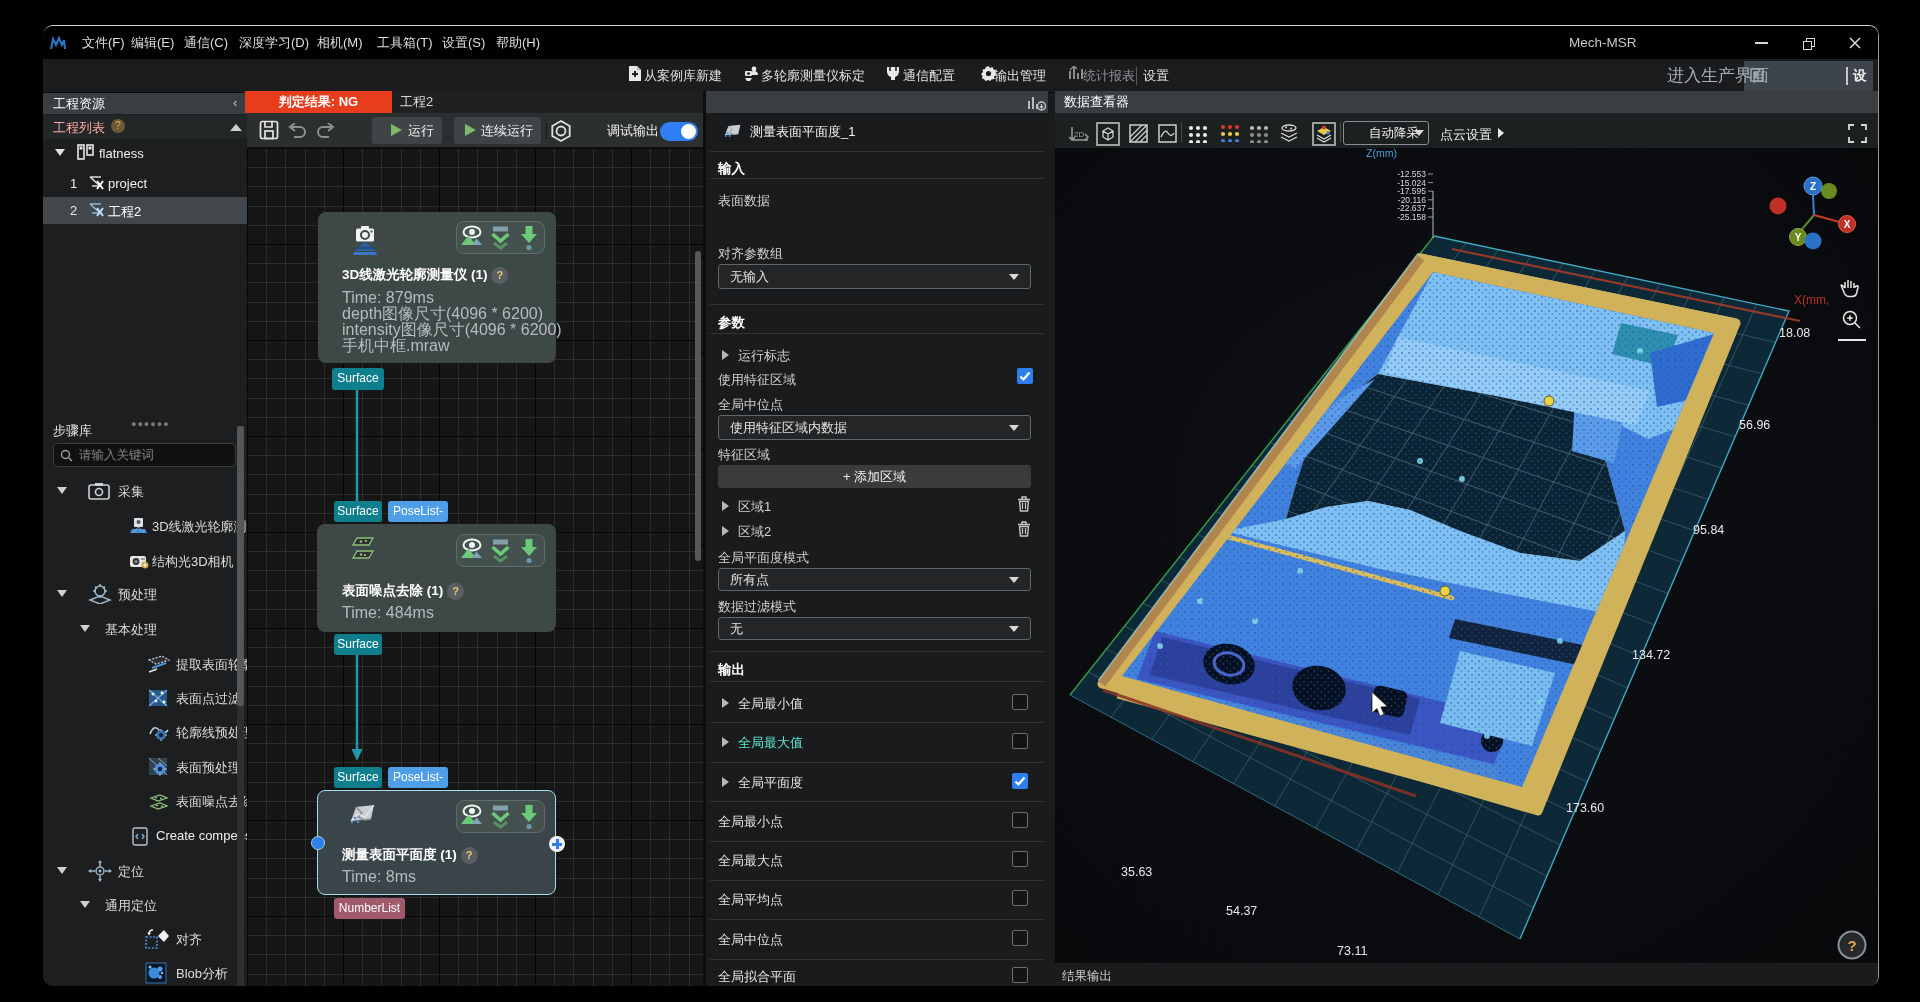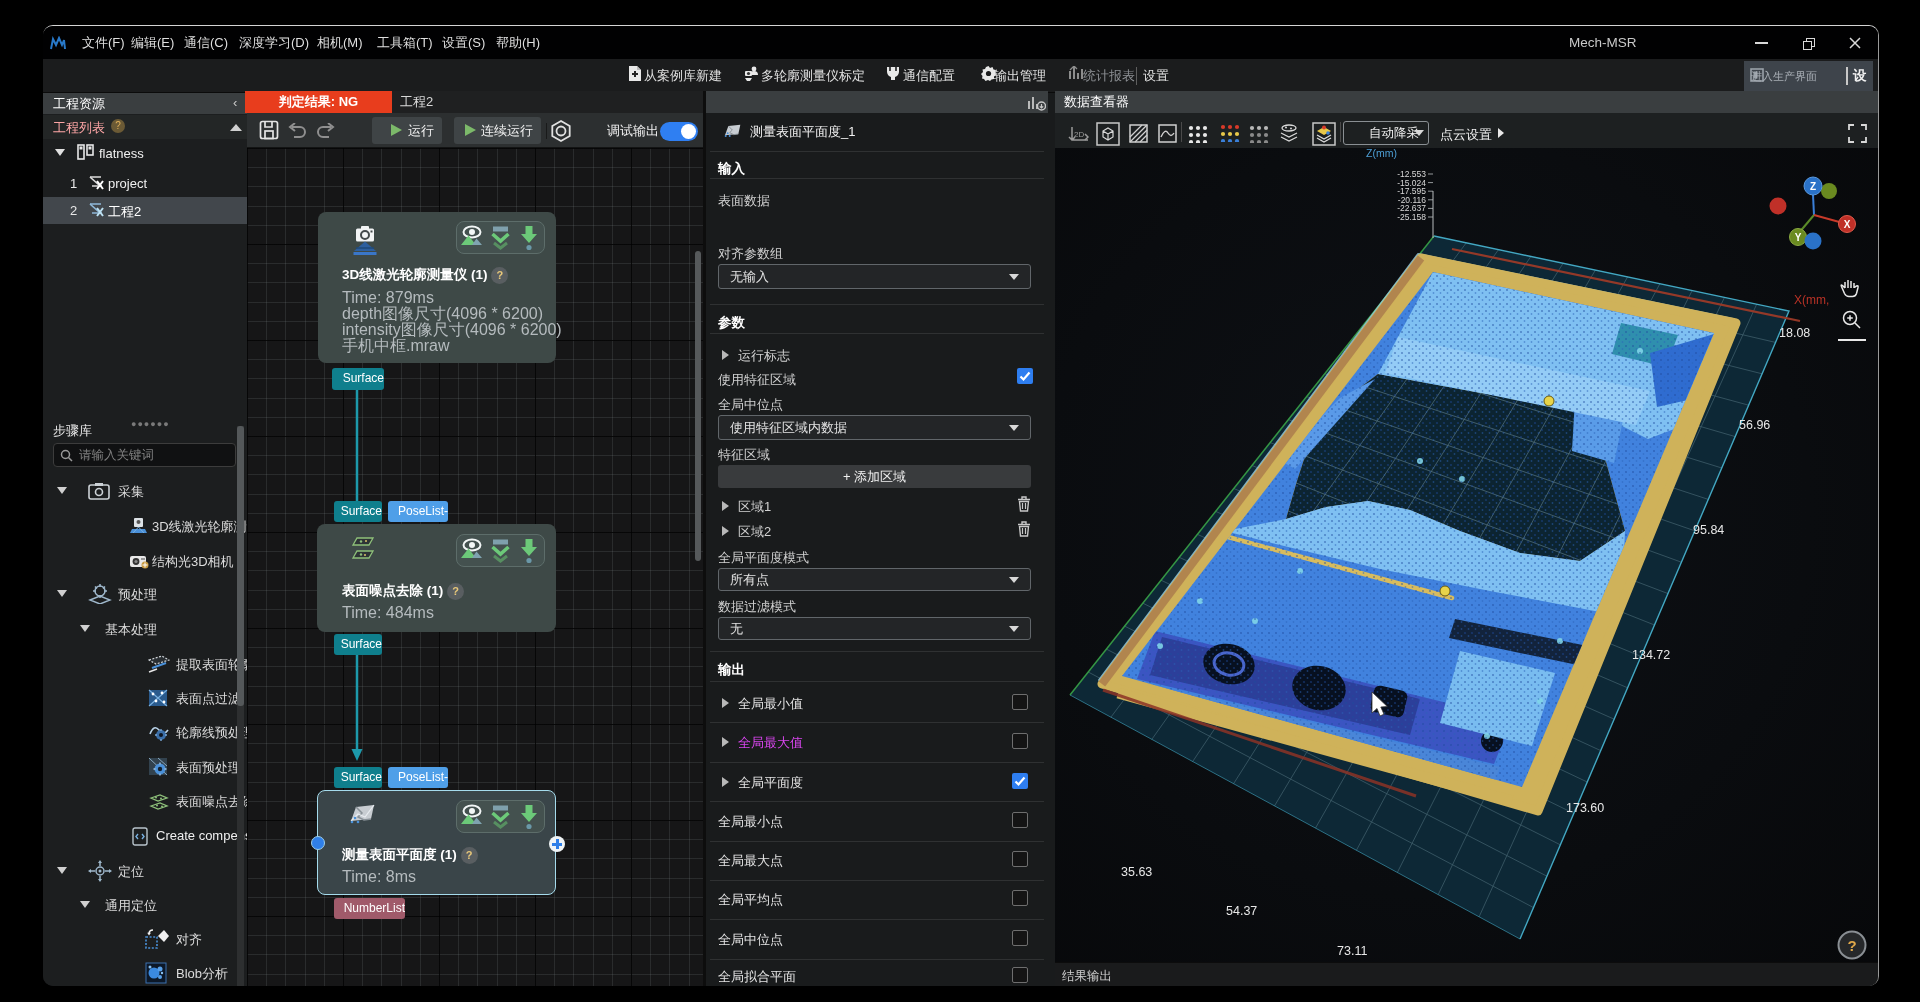--- a/index.html
+++ b/index.html
@@ -10,21 +10,21 @@
 .menu{color:#dfdfdf;font-size:13px;line-height:32px;white-space:nowrap}
 .t2txt{color:#e2e2e2;font-size:13px;line-height:34px;white-space:nowrap}
 .hdr{background:#3a3e40;color:#fcfcfc;font-size:13px;line-height:22px}
 .lbl{color:#d2d2d2;font-size:13px;white-space:nowrap}
 .sel{background:#232527;border:1px solid #61666a;border-radius:3px;color:#e4e4e4;font-size:13px;line-height:21px;padding-left:11px;white-space:nowrap}
 .car{position:absolute;right:11px;top:9px;width:0;height:0;border-left:5px solid transparent;border-right:5px solid transparent;border-top:6px solid #d8d8d8}
 .sect{color:#fff;font-size:13.5px;font-weight:bold;white-space:nowrap}
 .arr{display:inline-block;width:0;height:0;border-top:5px solid transparent;border-bottom:5px solid transparent;border-left:7px solid #b8b8b8;margin-right:9px}
 .cb{width:16px;height:16px;border:1px solid #6e6e6e;border-radius:2px;background:#141414}
 .cbc{width:16px;height:16px;border-radius:2px;background:#2e7ef0;color:#fff;font-size:13px;font-weight:bold;text-align:center;line-height:16px}
-.tag{color:#fff;font-size:12px;text-align:right;line-height:21px;border-radius:3px;white-space:nowrap}
+.tag{color:#fff;font-size:12px;text-align:center;line-height:21px;border-radius:3px;white-space:nowrap}
 .node{background:#3e4947;border-radius:8px}
 .ntit{color:#fff;font-size:13.5px;font-weight:bold;white-space:nowrap}
 .nbody{color:#b5bbbe;font-size:16px;line-height:16px;white-space:nowrap}
 .qm{width:17px;height:17px;border-radius:50%;background:#595e61;color:#e8c87a;font-size:11px;font-weight:bold;text-align:center;line-height:17px;display:inline-block}
 .tree{color:#dcdcdc;font-size:13px;white-space:nowrap}
 svg{display:block}
 </style></head><body>
 <div class="ab" id="win">
 <div class="ab" style="left:0;top:0;width:1836px;height:33px;background:#010102"></div>
 <svg class="ab" style="left:7px;top:10px" width="16" height="15" viewBox="0 0 16 15">
@@ -75,21 +75,21 @@
       <path d="M1 4 L5 0 L8 3" stroke="#8d8d8d" stroke-width="1.3" fill="none"></path>
     </svg>
 <div class="ab t2txt" style="left:1040px;top:33px;color:#8d9094">统计报表</div>
 <div class="ab" style="left:1093px;top:41px;width:1px;height:18px;background:#5e5e5e"></div>
 <div class="ab t2txt" style="left:1100px;top:33px">设置</div>
 <div class="ab" style="left:1701px;top:35px;width:129px;height:30px;background:#3e444b"></div>
 <svg class="ab" style="left:1707px;top:42px" width="14" height="14" viewBox="0 0 14 14">
       <rect x="1" y="1" width="12" height="12" fill="none" stroke="#9aa2a9" stroke-width="1.6"></rect>
       <rect x="3.5" y="3.5" width="4" height="7" fill="#9aa2a9"></rect>
     </svg>
-<div class="ab" style="left:1708px;top:37px;color:#a8aeb5;font-size:11px;line-height:26px">进入生产界面</div>
+<div class="ab" style="left:1624px;top:37px;color:#a8aeb5;font-size:17px;line-height:26px">进入生产界面</div>
 <div class="ab" style="left:1803px;top:41px;width:1.5px;height:18px;background:#c8c8c8"></div>
 <div class="ab" style="left:1810px;top:37px;color:#f2f2f2;font-size:13.5px;font-weight:bold;line-height:26px">设置</div>
 <div class="ab" style="left:0;top:0;width:204px;height:961px;overflow:hidden">
 <div class="ab" style="left:0;top:67px;width:204px;height:894px;background:#1c1e1f"></div>
 <div class="ab hdr" style="left:0;top:67px;width:204px;height:21px;padding-left:10px">工程资源</div>
 <div class="ab" style="left:190px;top:69px;color:#c8c8c8;font-size:13px;font-family:'Liberation Sans'">‹</div>
 <div class="ab" style="left:0;top:89px;width:204px;height:24px;background:#232626"></div>
 <div class="ab tree" style="left:10px;top:93px;color:#fca5a5">工程列表</div>
 <div class="ab" style="left:68px;top:93px;width:14px;height:14px;border-radius:50%;background:#6b5a35;color:#e0b05a;font-size:10px;text-align:center;line-height:14px">?</div>
 <div class="ab" style="left:187px;top:98px;width:0;height:0;border-left:6px solid transparent;border-right:6px solid transparent;border-bottom:7px solid #d0d0d0"></div>
@@ -406,21 +406,21 @@
       </svg>
 <div class="ab lbl" style="left:675px;top:523px">全局平面度模式</div>
 <div class="ab sel" style="left:675px;top:542px;width:313px;height:23px;line-height:21px">所有点<div class="car" style="top:8px"></div></div>
 <div class="ab lbl" style="left:675px;top:572px">数据过滤模式</div>
 <div class="ab sel" style="left:675px;top:591px;width:313px;height:23px;line-height:21px">无<div class="car" style="top:8px"></div></div>
 <div class="ab" style="left:667px;top:625px;width:334px;height:1px;background:#2f3132"></div>
 <div class="ab sect" style="left:675px;top:635px">输出</div>
 <div class="ab" style="left:667px;top:655px;width:334px;height:1px;background:#2f3132"></div>
 <div class="ab lbl" style="left:679px;top:669px;color:#e4e4e4"><span class="arr"></span>全局最小值</div>
 <div class="ab cb" style="left:969px;top:668px"></div>
-<div class="ab lbl" style="left:679px;top:708px;color:#d946ef"><span class="arr"></span>全局最大值</div>
+<div class="ab lbl" style="left:679px;top:708px;color:#5eead4"><span class="arr"></span>全局最大值</div>
 <div class="ab cb" style="left:969px;top:707px"></div>
 <div class="ab lbl" style="left:679px;top:748px;color:#e4e4e4"><span class="arr"></span>全局平面度</div>
 <div class="ab cbc" style="left:969px;top:747px">
         <svg width="16" height="16" viewBox="0 0 16 16">
           <path d="M3.5 8.5 L6.5 11.5 L12.5 4.5" stroke="#fff" stroke-width="2.2" fill="none"></path>
         </svg>
       </div>
 <div class="ab lbl" style="left:675px;top:787px;color:#e4e4e4">全局最小点</div>
 <div class="ab cb" style="left:969px;top:786px"></div>
 <div class="ab lbl" style="left:675px;top:826px;color:#e4e4e4">全局最大点</div>

